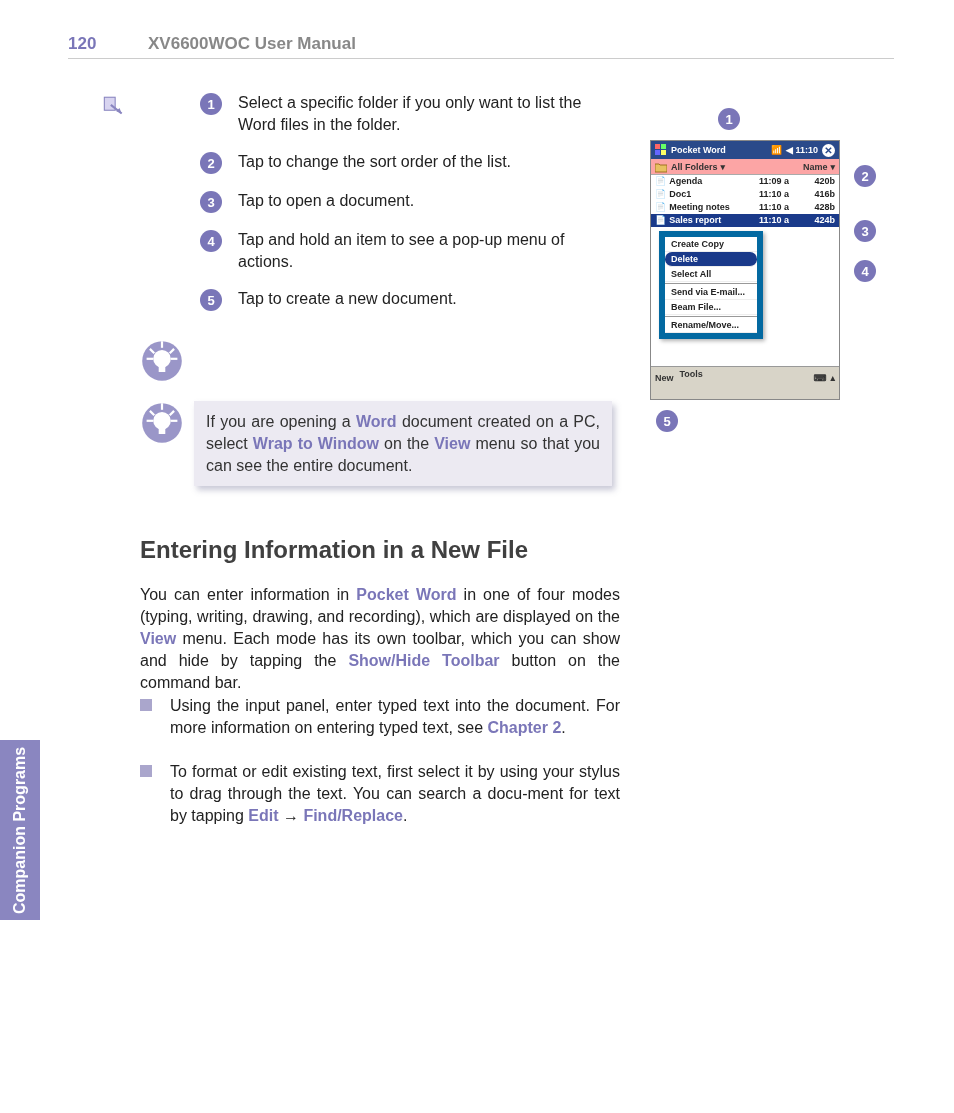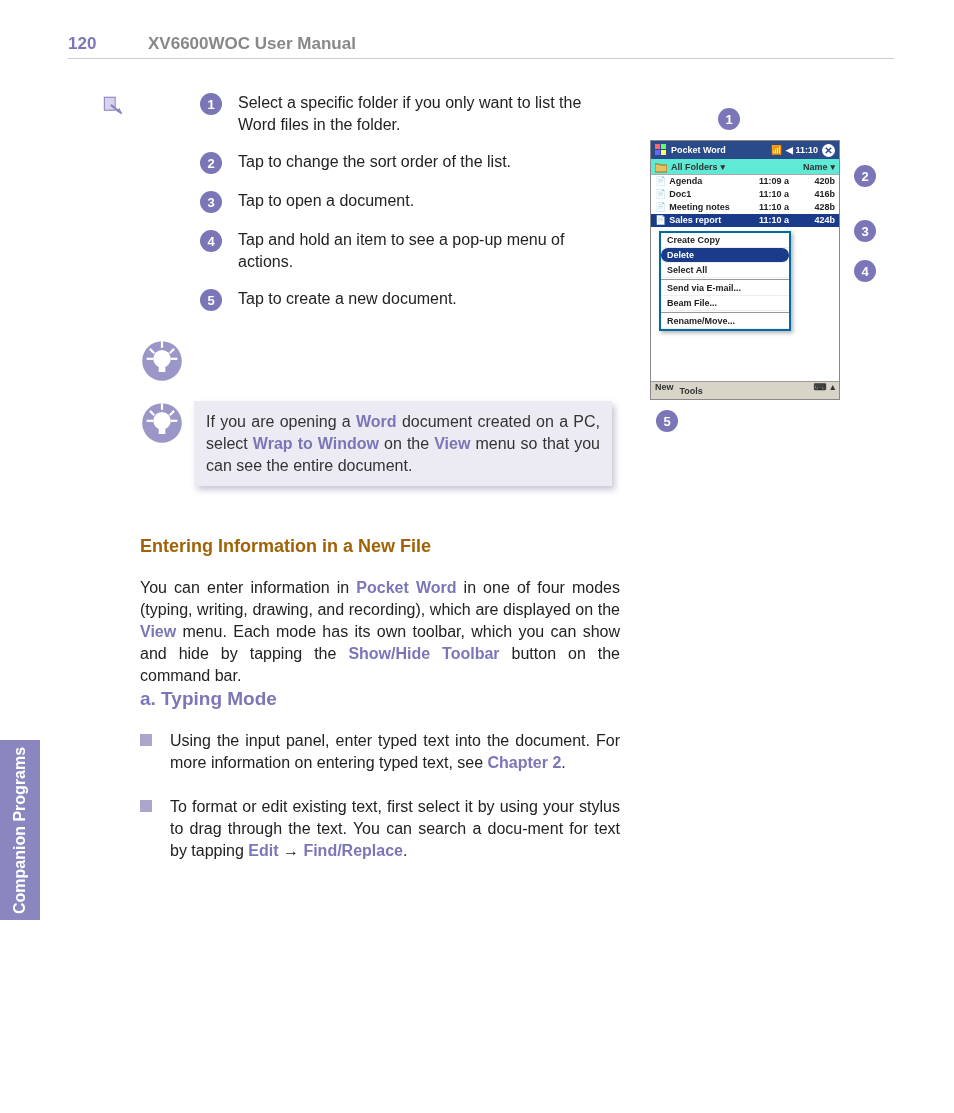--- a/index.html
+++ b/index.html
@@ -99,23 +99,23 @@
     box-shadow: 3px 4px 6px rgba(100,100,140,0.35);
     padding: 10px 12px;
     width: 418px;
     font-size: 16px;
     line-height: 1.35;
     color: #333;
     text-align: justify;
   }
   .link { color: #7a76b8; font-weight: bold; }
   .section-title {
-    color: #a16207;
-    font-weight: bold;
-    font-size: 18px;
+    color: #404040;
+    font-weight: bold;
+    font-size: 24px;
     margin-top: 50px;
     margin-bottom: 20px;
   }
   .body-para {
     font-size: 16px;
     line-height: 1.38;
     text-align: justify;
     color: #222;
   }
   .sub-title {
@@ -165,21 +165,21 @@
   }
   .titlebar .spacer { flex: 1; }
   .titlebar .close {
     width: 13px; height: 13px; border-radius: 50%;
     background: #fff; color: #2a4a8a;
     display: flex; align-items: center; justify-content: center;
     font-size: 10px; margin-left: 4px;
   }
   .folderbar {
     height: 16px;
-    background: #5eead4;
+    background: #fca5a5;
     border-bottom: 1px solid #aaa;
     display: flex; align-items: center;
     padding: 0 4px;
     font-weight: bold;
     color: #333;
   }
   .folderbar .spacer { flex: 1; }
   .file-row {
     display: flex;
     padding: 1px 4px;
@@ -191,41 +191,41 @@
   .file-row.sel {
     background: #1a3a8a;
     color: #fff;
   }
   .file-row .fname { flex: 1; }
   .file-row .ftime { width: 42px; text-align: left; }
   .file-row .fsize { width: 34px; text-align: right; }
   .popup {
     position: absolute;
     left: 8px; top: 90px;
-    width: 132px;
+    width: 104px;
     background: #fff;
-    border: 2px solid #0369a1;
+    border: 6px solid #0369a1;
     box-shadow: 2px 2px 4px rgba(0,0,0,0.3);
     font-size: 9px;
   }
   .popup-item {
     padding: 2px 6px;
     border-bottom: 1px solid #eee;
     font-weight: bold;
   }
   .popup-item.sel { background: #1a3a8a; color: #fff; border-radius: 7px; }
   .popup-sep { border-top: 1px solid #999; margin: 1px 0; }
   .bottombar {
     position: absolute;
     left: 0; right: 0; bottom: 0;
     height: 18px;
     background: #d8d4c8;
     border-top: 1px solid #999;
-    display: flex; align-items: flex-start;
-    padding: 0 4px;
+    display: flex; align-items: flex-end;
+    padding: 16px 4px;
     font-weight: bold;
     color: #333;
   }
   .bottombar .spacer { flex: 1; }
   .callout {
     position: absolute;
     width: 22px; height: 22px;
     border-radius: 50%;
     background: #7a76b8;
     color: #fff;
@@ -306,21 +306,20 @@
       <span>If you are opening a </span><span class="link">Word</span><span> document created on a PC, select </span><span class="link">Wrap to Window</span><span> on the </span><span class="link">View</span><span> menu so that you can see the entire document.</span>
     </div>
   </div>
 
   <div class="section-title">Entering Information in a New File</div>
 
   <div class="body-para">
     <span>You can enter information in </span><span class="link">Pocket Word</span><span> in one of four modes (typing, writing, drawing, and recording), which are displayed on the </span><span class="link">View</span><span> menu. Each mode has its own toolbar, which you can show and hide by tapping the </span><span class="link">Show/Hide Toolbar</span><span> button on the command bar.</span>
   </div>
 
-  <div class="sub-title">a. Typing Mode</div>
 
   <div class="bullet-row">
     <div class="sq-bullet"></div>
     <div class="bullet-text">
       <span>Using the input panel, enter typed text into the document. For more information on entering typed text, see </span><span class="link">Chapter 2</span><span>.</span>
     </div>
   </div>
 
   <div class="bullet-row">
     <div class="sq-bullet"></div>

